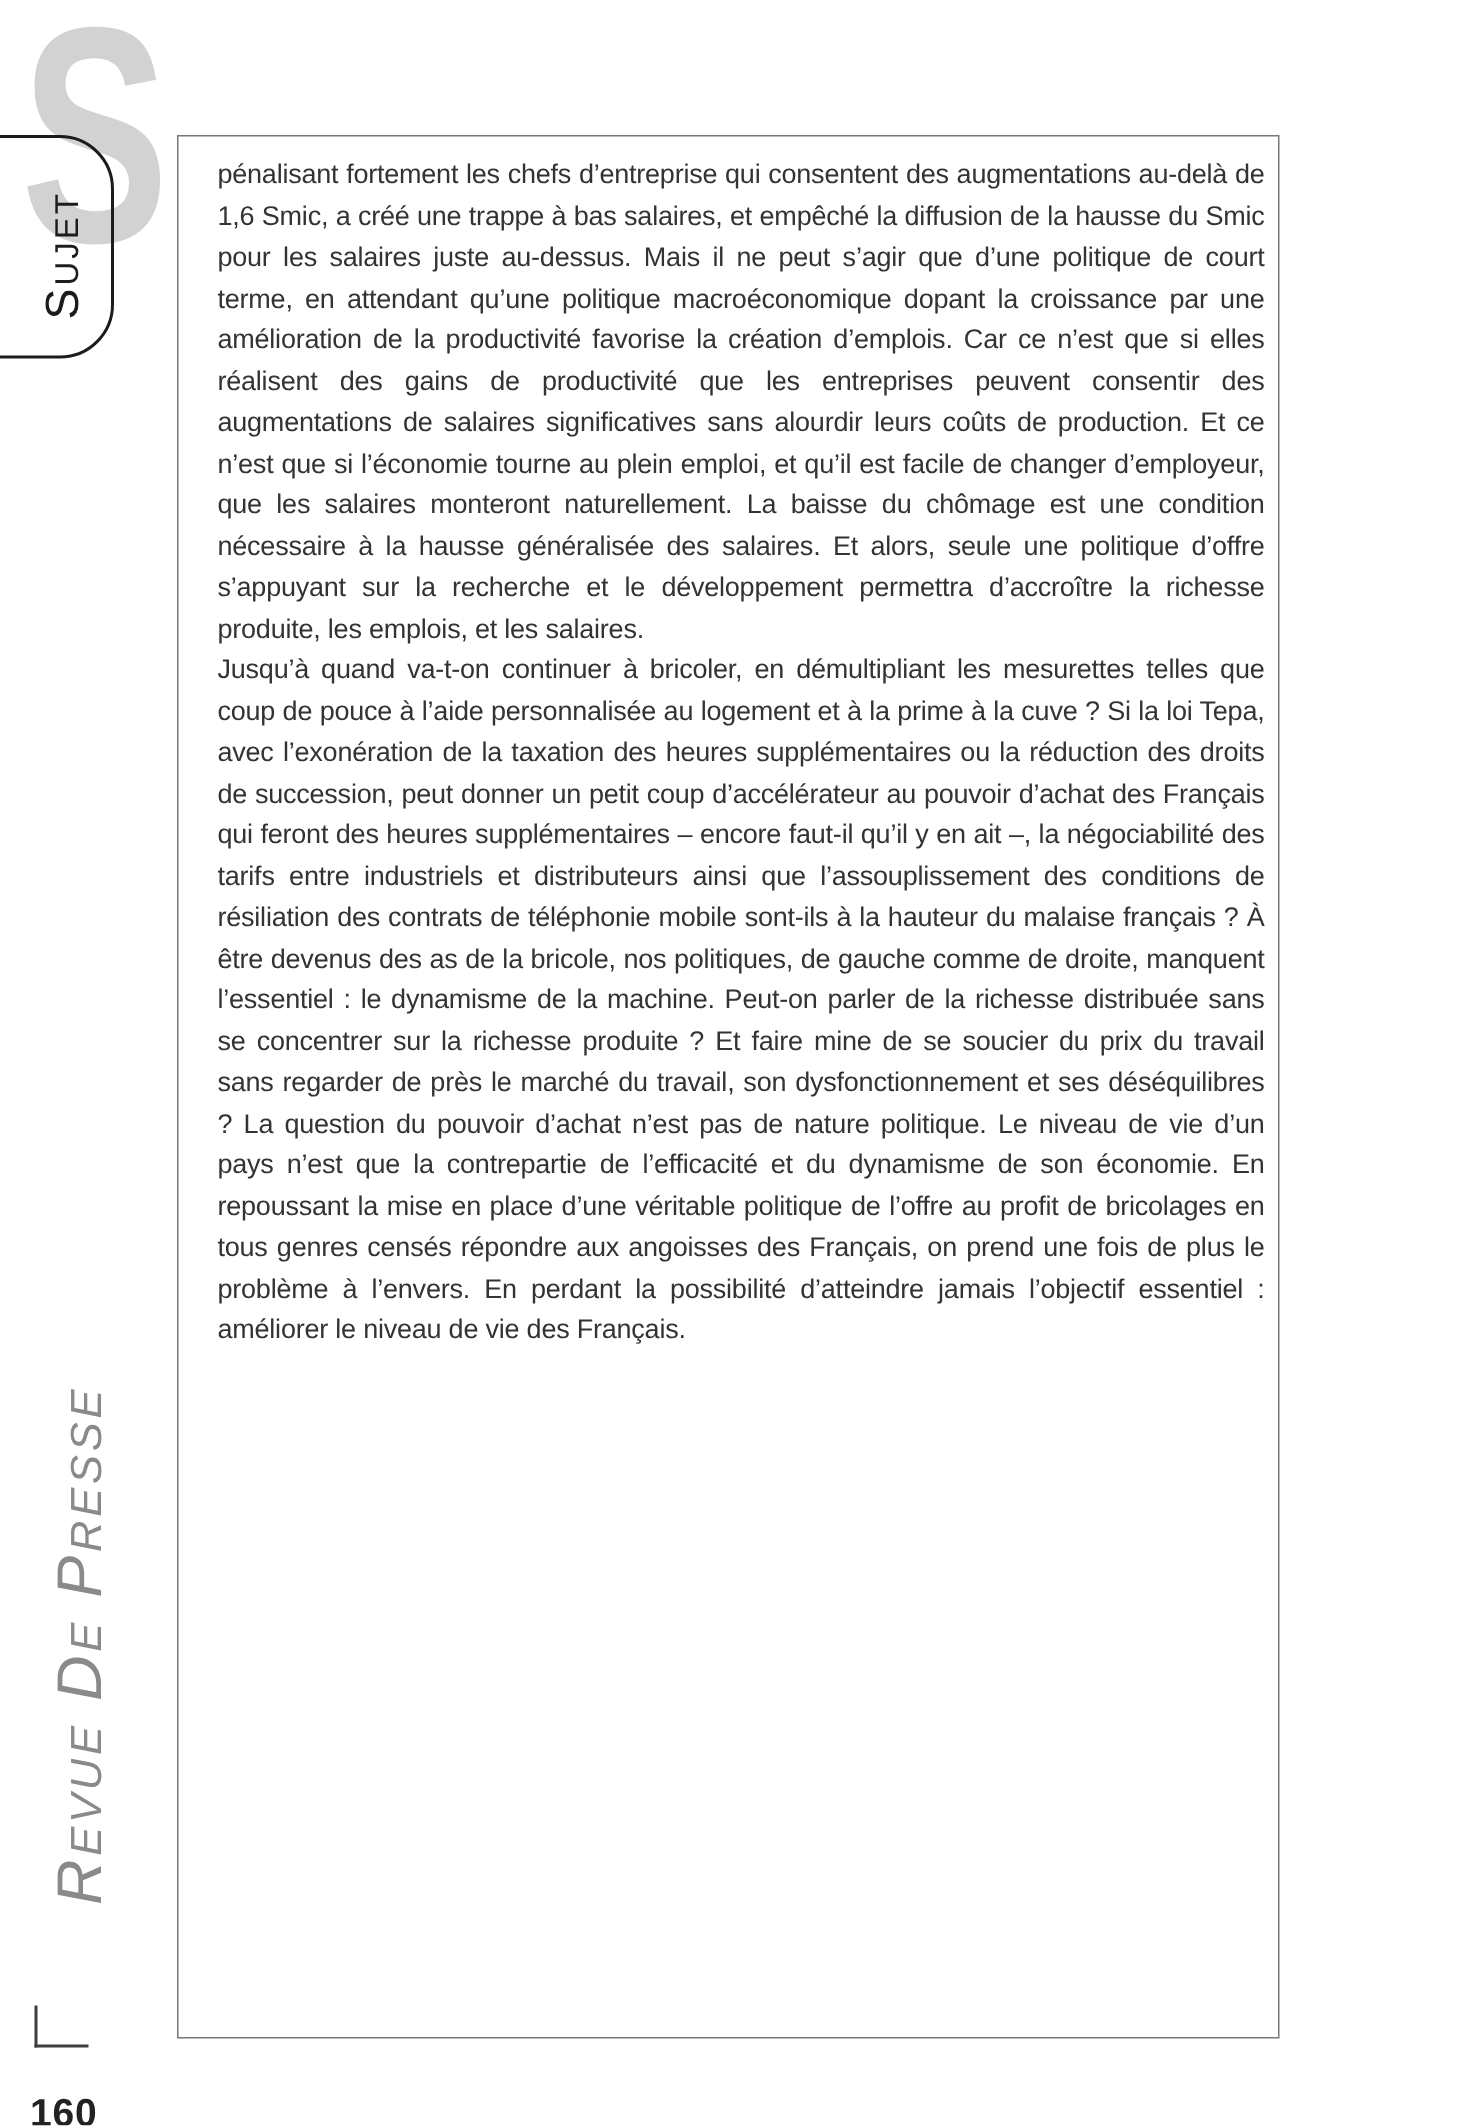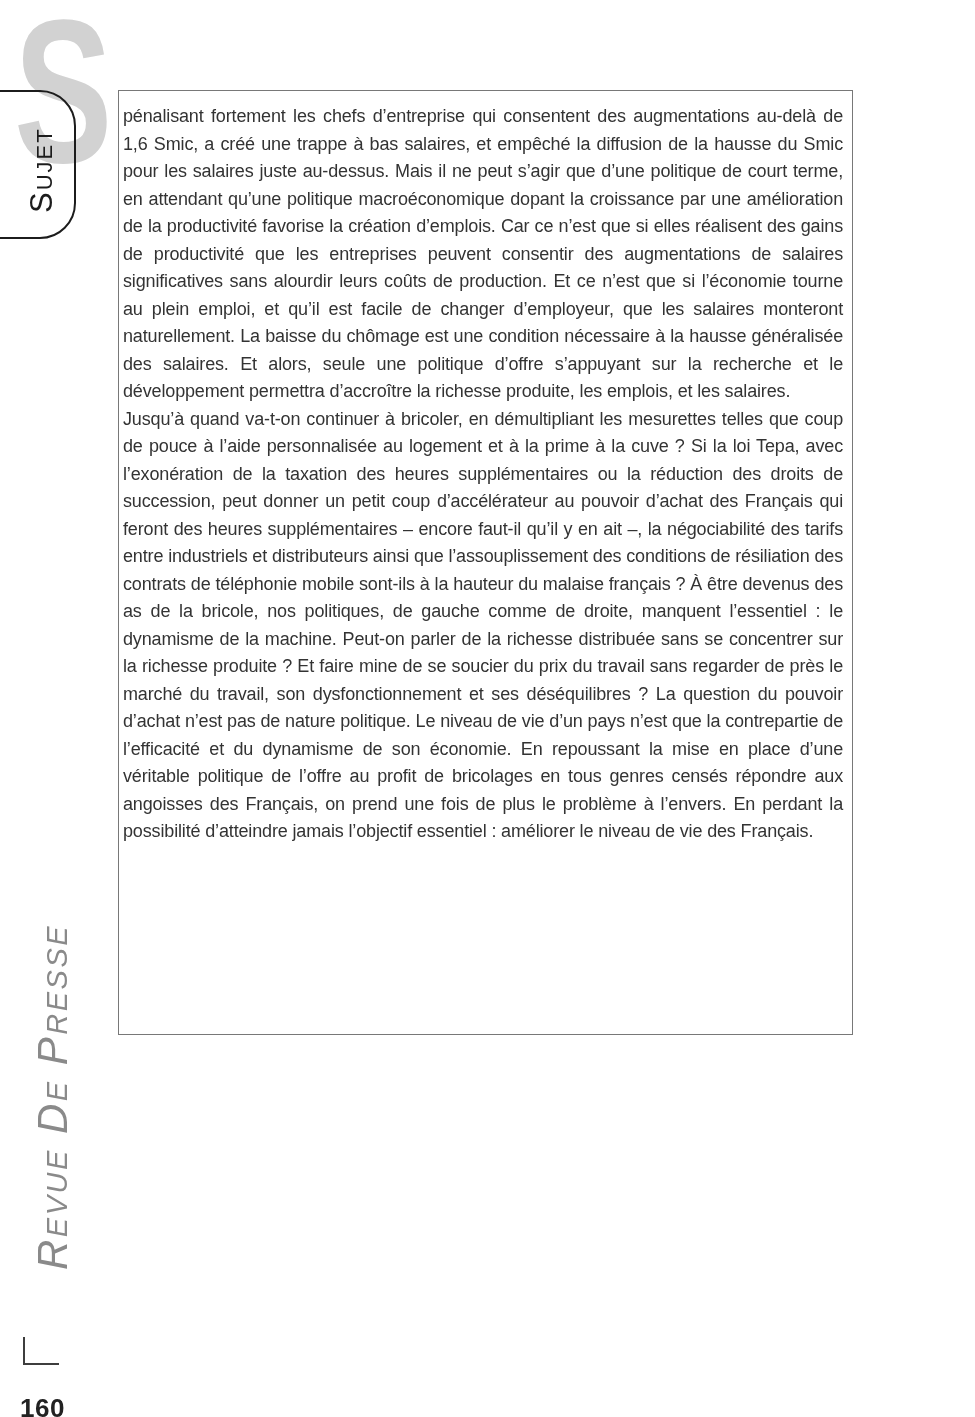--- a/index.html
+++ b/index.html
@@ -51,24 +51,24 @@
     letter-spacing: 2px;
     color: #1c1c1c;
     line-height: 1;
   }
   
   .textbox {
     position: absolute;
     left: 118px;
     top: 90px;
     width: 735px;
-    height: 945px;
+    height: 1269px;
     border: 1.5px solid #787878;
     box-sizing: border-box;
-    padding: 12px 9px 0 4px;
+    padding: 12px 9px 0 26px;
     background: #ffffff;
   }
   .textbox p {
     margin: 0;
     font-size: 18px;
     line-height: 27.5px;
     letter-spacing: -0.15px;
     color: #333333;
     text-align: justify;
   }

